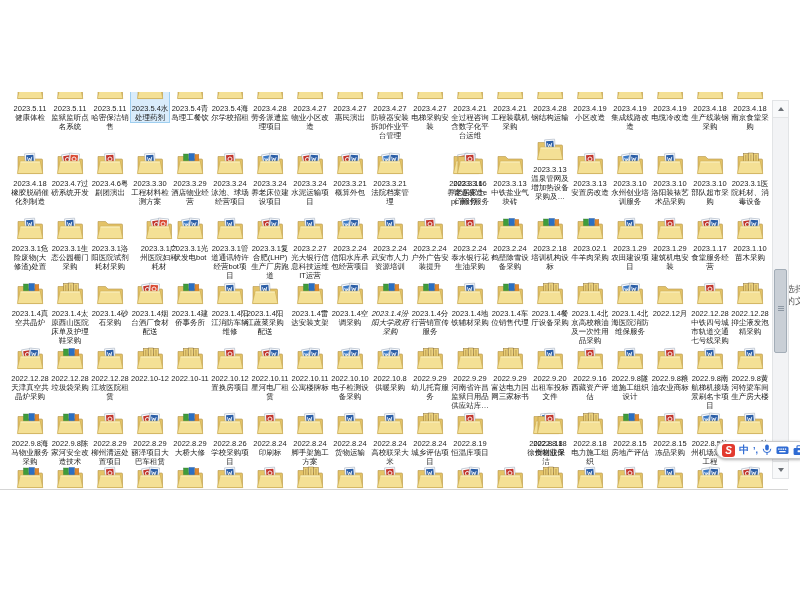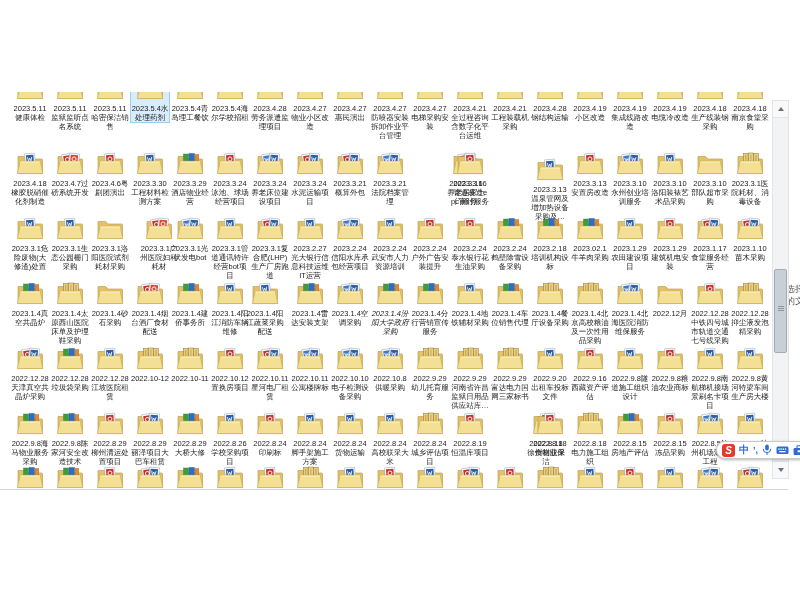--- a/index.html
+++ b/index.html
@@ -441,21 +441,31 @@
               <rect x="9" y="3.5" width="10" height="12" fill="#ffffff" stroke="#93A2B6" stroke-width="0.5"></rect>
               <rect x="10.3" y="5" width="7.4" height="8.5" fill="#C2362D"></rect>
               <circle cx="14" cy="9" r="2" fill="none" stroke="#fff" stroke-width="0.9"></circle>
             </g>
             <path d="M1.4,23.6 L4.2,11.2 h20 l2.6,12.4 z" fill="#F4E095" stroke="#C9A94E" stroke-width="0.6"></path>
             <path d="M4.5,12 h19.4" stroke="#FBF2C6" stroke-width="1" fill="none"></path>
           </svg>
         </div>
         <div class="flabel">2023.3.16管道改造epc审计服务</div>
       </div>
-      <div class="fitem" style="left: 531px; top: 156px;">
+      <div class="fitem" style="left: 491px; top: 150px;">
+        <div class="ficon">
+          <svg width="28" height="26" viewBox="0 0 28 26">
+            <path d="M2,6.5 h7.5 l2.5,2.5 h13.5 a1,1 0 0 1 1,1 v13.5 h-24.5 z" fill="#E3C267" stroke="#B6954A" stroke-width="0.6"></path>
+            <path d="M1.4,23.6 L4.2,11.2 h20 l2.6,12.4 z" fill="#F4E095" stroke="#C9A94E" stroke-width="0.6"></path>
+            <path d="M4.5,12 h19.4" stroke="#FBF2C6" stroke-width="1" fill="none"></path>
+          </svg>
+        </div>
+        <div class="flabel">2023.3.13中铁盐业气块砖</div>
+      </div>
+      <div class="fitem" style="left: 531px; top: 136px;">
         <div class="ficon">
           <svg width="28" height="26" viewBox="0 0 28 26">
             <path d="M2,6.5 h7.5 l2.5,2.5 h13.5 a1,1 0 0 1 1,1 v13.5 h-24.5 z" fill="#E3C267" stroke="#B6954A" stroke-width="0.6"></path>
             <g transform="rotate(-4 14 9.5)">
               <rect x="9" y="3.5" width="10" height="12" fill="#ffffff" stroke="#93A2B6" stroke-width="0.5"></rect>
               <rect x="10.3" y="5" width="7.4" height="8.5" fill="#2B5EA7"></rect>
               <path d="M11.5,7 l1,4 l1.2,-3 l1.2,3 l1,-4" stroke="#fff" stroke-width="0.8" fill="none"></path>
             </g>
             <path d="M1.4,23.6 L4.2,11.2 h20 l2.6,12.4 z" fill="#F4E095" stroke="#C9A94E" stroke-width="0.6"></path>
             <path d="M4.5,12 h19.4" stroke="#FBF2C6" stroke-width="1" fill="none"></path>

